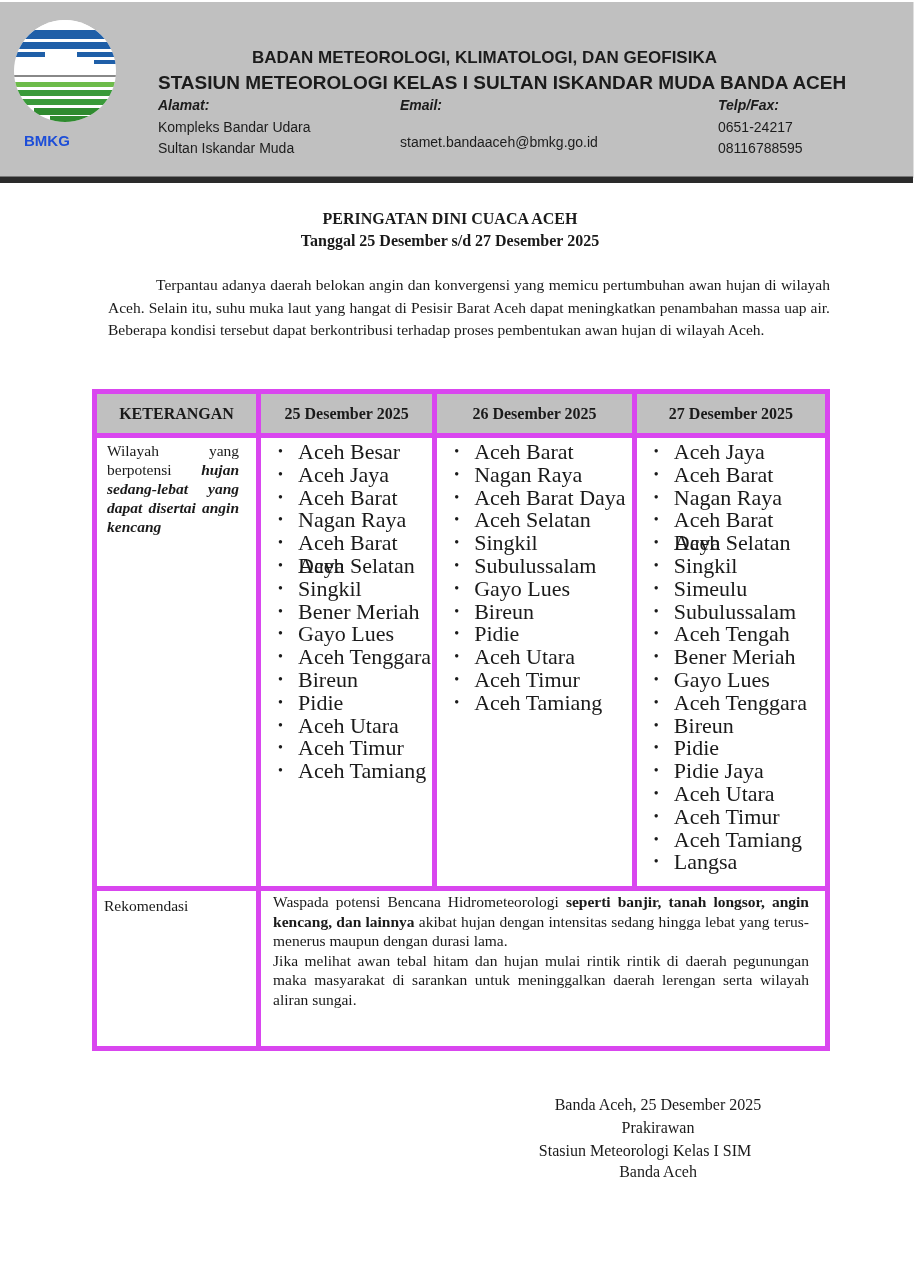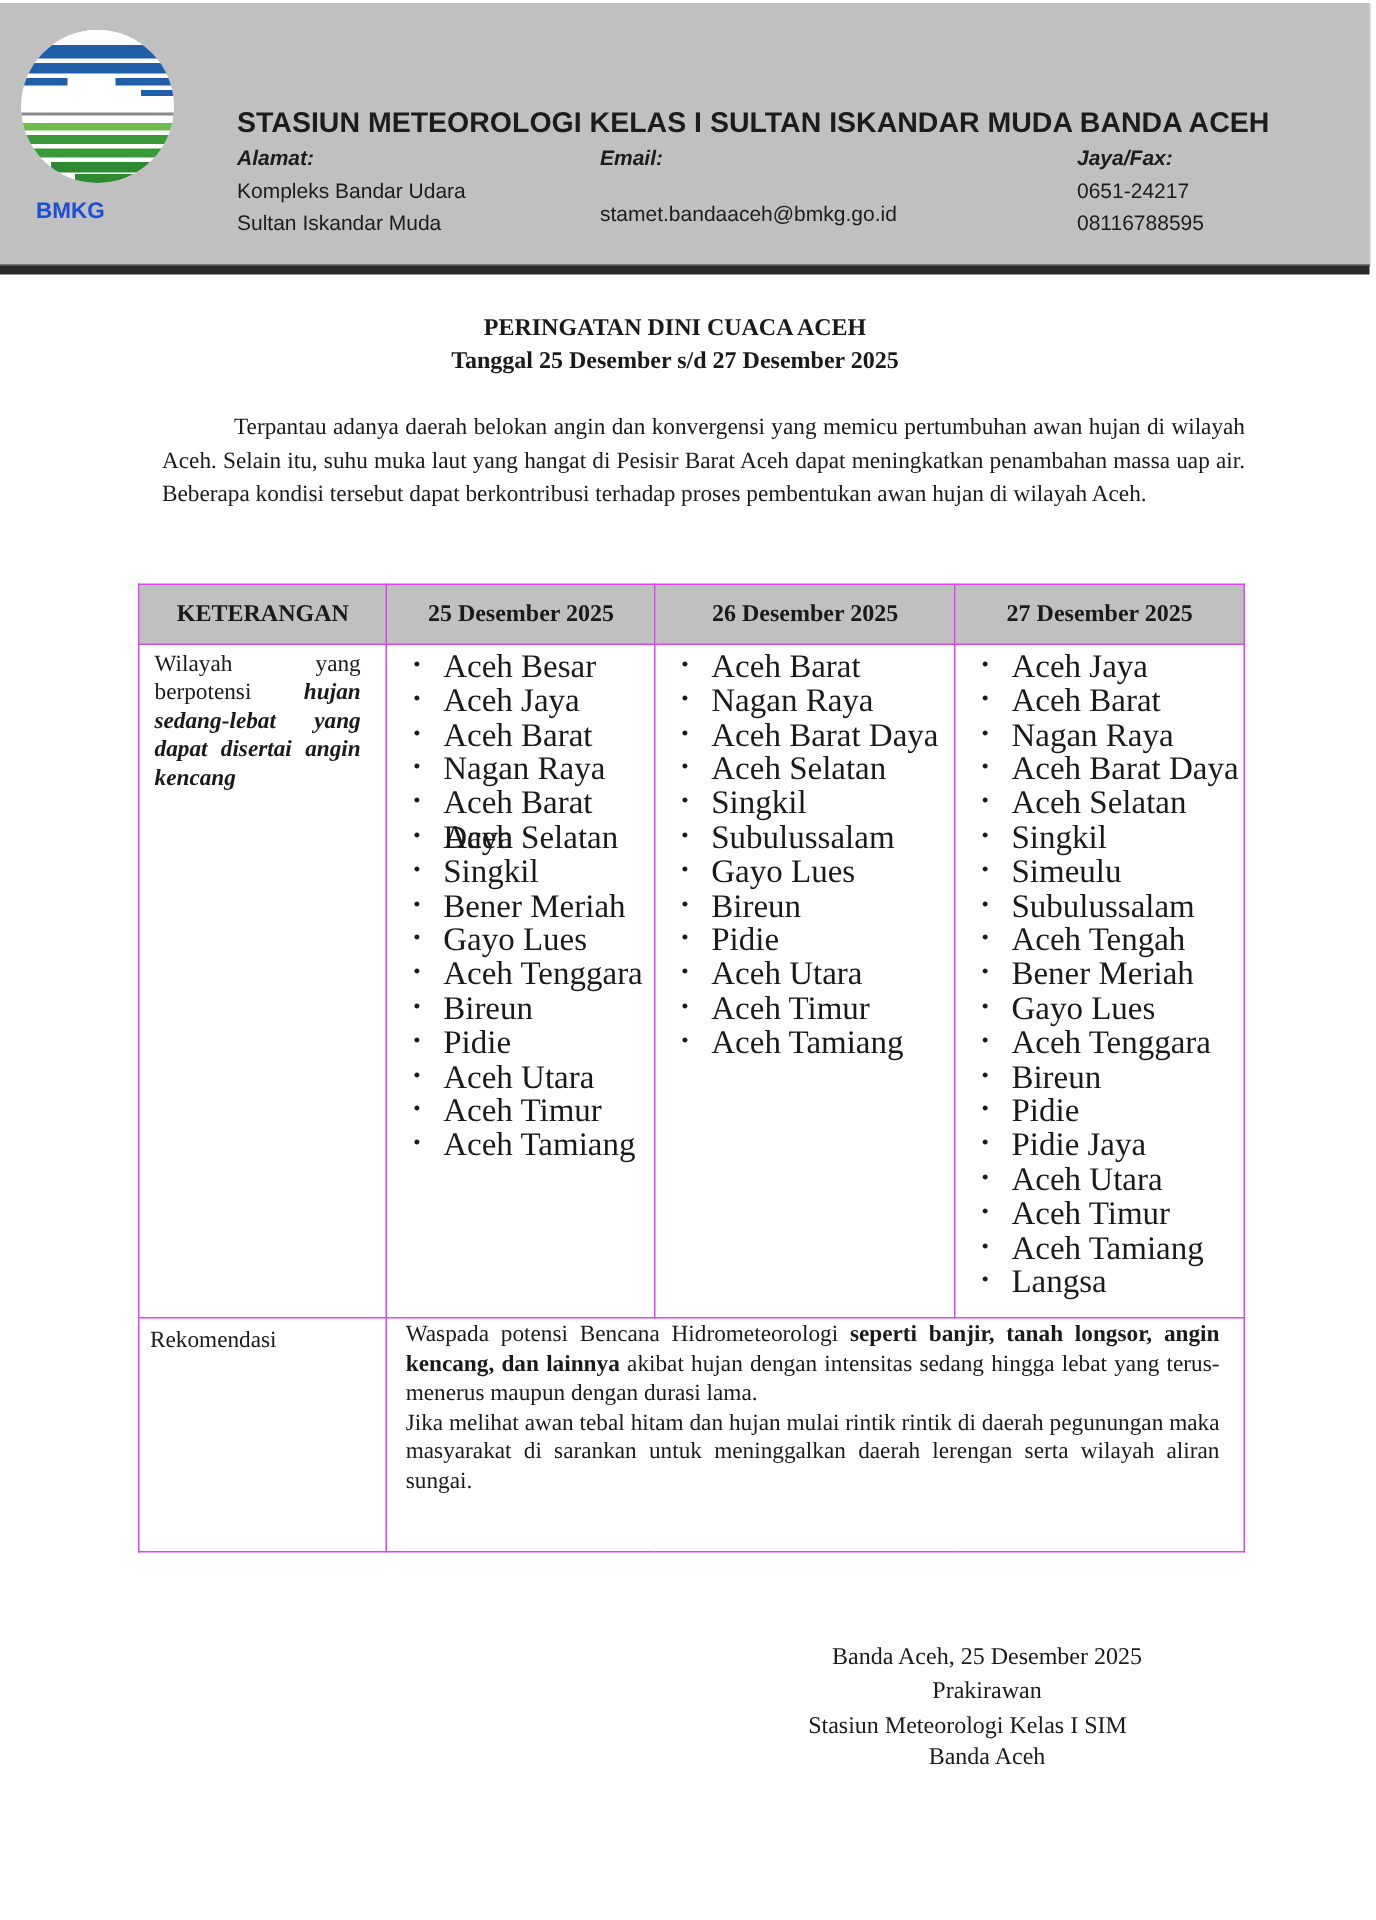--- a/index.html
+++ b/index.html
@@ -9,21 +9,21 @@
   .logo { position:absolute; left:14px; top:18px; width:102px; height:102px; border-radius:50%; overflow:hidden; background:#ffffff; }
   .logo .band { position:absolute; left:0; width:100%; }
   .logo-text { position:absolute; left:24px; top:130px; font-family:"Liberation Sans", sans-serif; font-weight:bold; font-size:15px; color:#1d4ed8; letter-spacing:0px; }
   .lh-title1 { position:absolute; left:252px; top:46px; font-family:"Liberation Sans", sans-serif; font-weight:bold; font-size:17px; color:#1c1c1c; }
   .lh-title2 { position:absolute; left:158px; top:70px; font-family:"Liberation Sans", sans-serif; font-weight:bold; font-size:19px; color:#1c1c1c; }
   .lh-label { position:absolute; font-family:"Liberation Sans", sans-serif; font-weight:bold; font-style:italic; font-size:14px; color:#1c1c1c; }
   .lh-val { position:absolute; font-family:"Liberation Sans", sans-serif; font-size:14px; color:#1c1c1c; }
   .doc-title { position:absolute; left:0; width:900px; text-align:center; font-weight:bold; font-size:16px; }
   .intro { position:absolute; left:108px; top:274px; width:722px; font-size:15.5px; line-height:22.5px; text-align:justify; text-indent:48px; }
   table.warn { position:absolute; left:92px; top:389px; border-collapse:collapse; width:738px; font-size:16px; }
-  table.warn th, table.warn td { border:1px solid #d946ef; vertical-align:top; }
+  table.warn th, table.warn td { border:5px solid #d946ef; vertical-align:top; }
   table.warn th { background:#c0c0c0; height:37px; font-weight:bold; font-size:16px; text-align:center; vertical-align:middle; }
   .col1 { width:166px; } .col2 { width:180px; } .col3 { width:200px; } .col4 { width:192px; }
   .desc { padding:2px 16px 0 9px; text-align:justify; line-height:19px; font-size:15.5px; }
   .desc .bi { font-weight:bold; font-style:italic; }
   ul.regions { list-style:none; margin:0; padding:2px 0 0 16px; }
   ul.regions li { position:relative; padding-left:20px; height:22.8px; line-height:22.8px; font-size:22px; }
   ul.regions li::before { content:"\2022"; position:absolute; left:0; top:0; font-size:14px; }
   tr.body-row td { height:446px; }
   tr.rek-row td { height:143px; }
   .rek-label { padding:6px 7px; font-size:15.5px; }
@@ -44,30 +44,31 @@
     <div class="band" style="top:40px;height:4px;background:#1f5fa8;left:78%;width:22%;"></div>
     <div class="band" style="top:55px;height:2px;background:#888;"></div>
     <div class="band" style="top:62px;height:5px;background:#6dbb4a;"></div>
     <div class="band" style="top:70px;height:6px;background:#3a9a3a;"></div>
     <div class="band" style="top:79px;height:6px;background:#3a9a3a;left:8%;"></div>
     <div class="band" style="top:88px;height:7px;background:#2f8a2f;left:20%;"></div>
     <div class="band" style="top:96px;height:6px;background:#2f8a2f;left:35%;"></div>
   </div>
   <div class="logo-text">BMKG</div>
 
+  <div class="lh-title1">BADAN METEOROLOGI, KLIMATOLOGI, DAN GEOFISIKA</div>
   <div class="lh-title2">STASIUN METEOROLOGI KELAS I SULTAN ISKANDAR MUDA BANDA ACEH</div>
 
   <div class="lh-label" style="left:158px;top:95px;">Alamat:</div>
   <div class="lh-val" style="left:158px;top:117px;">Kompleks Bandar Udara</div>
   <div class="lh-val" style="left:158px;top:138px;">Sultan Iskandar Muda</div>
 
   <div class="lh-label" style="left:400px;top:95px;">Email:</div>
   <div class="lh-val" style="left:400px;top:132px;">stamet.bandaaceh@bmkg.go.id</div>
 
-  <div class="lh-label" style="left:718px;top:95px;">Jaya/Fax:</div>
+  <div class="lh-label" style="left:718px;top:95px;">Telp/Fax:</div>
   <div class="lh-val" style="left:718px;top:117px;">0651-24217</div>
   <div class="lh-val" style="left:718px;top:138px;">08116788595</div>
 </div>
 <div class="lh-rule"></div>
 
 <div class="doc-title" style="top:210px;">PERINGATAN DINI CUACA ACEH</div>
 <div class="doc-title" style="top:232px;">Tanggal 25 Desember s/d 27 Desember 2025</div>
 
 <div class="intro">Terpantau adanya daerah belokan angin dan konvergensi yang memicu pertumbuhan awan hujan di wilayah Aceh. Selain itu, suhu muka laut yang hangat di Pesisir Barat Aceh dapat meningkatkan penambahan massa uap air. Beberapa kondisi tersebut dapat berkontribusi terhadap proses pembentukan awan hujan di wilayah Aceh.</div>
 

